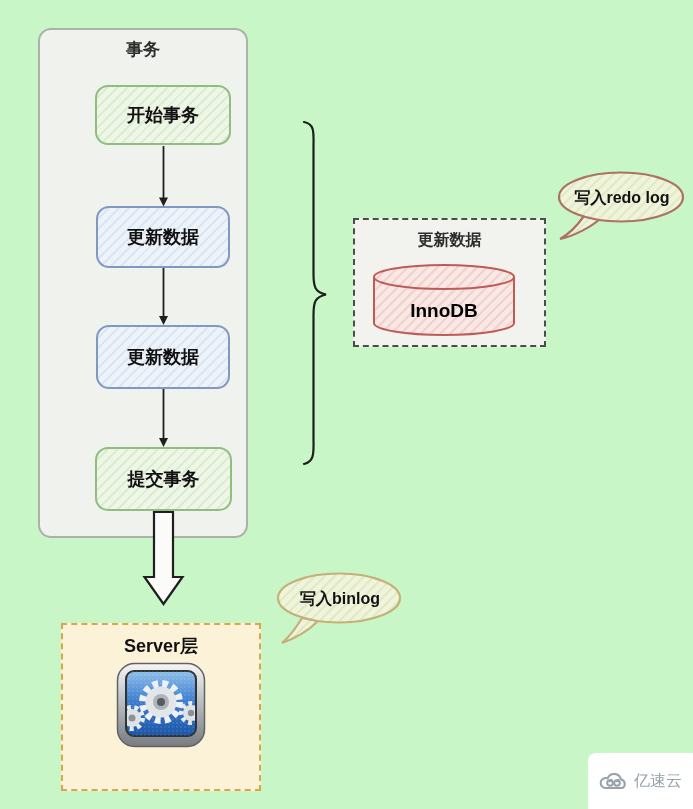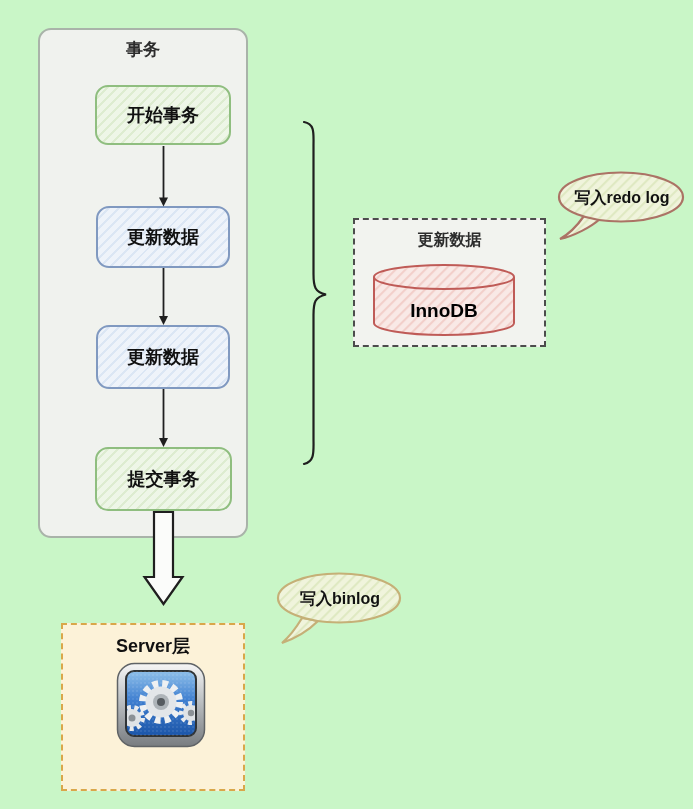--- a/index.html
+++ b/index.html
@@ -54,21 +54,21 @@
 
   
   .bubble{position:absolute;}
   .bubble .txt{position:absolute;left:0;width:100%;text-align:center;
     font-size:16px;font-weight:bold;color:#111;}
   .bubble-shape{fill:url(#hatchYellow);stroke-width:2.2;}
   .redo-stroke{stroke:var(--redo-border);}
   .binlog-stroke{stroke:var(--binlog-border);}
 
   
-  .server-panel{position:absolute;left:61px;top:623px;width:184px;height:168px;
+  .server-panel{position:absolute;left:61px;top:623px;width:200px;height:168px;
     background:var(--server-bg);border:2px dashed var(--server-border);}
   .server-title{position:absolute;top:9px;left:0;width:100%;text-align:center;
     font-size:18px;font-weight:bold;color:#111;}
   .app-icon{position:absolute;left:53px;top:37px;}
   .executor-label{position:absolute;top:127px;left:0;width:100%;text-align:center;
     font-size:19px;font-weight:bold;color:#111;}
 
   
   .watermark{position:absolute;left:588px;top:753px;width:105px;height:56px;background:#fff;
     border-radius:8px 0 0 0;display:flex;align-items:center;justify-content:center;gap:5px;}
@@ -186,14 +186,24 @@
         <g>
           <circle cx="45" cy="40" r="18" fill="none" stroke="#eef0f2" stroke-width="8" stroke-dasharray="5.5 4"></circle>
           <circle cx="45" cy="40" r="15.5" fill="#e3e6e9"></circle>
           <circle cx="45" cy="40" r="8" fill="#aeb4b9"></circle>
           <circle cx="45" cy="40" r="4" fill="#565b60"></circle>
         </g>
       </g>
     </svg>
   </div>
 
+  <div class="watermark">
+    <svg class="cloud" width="30" height="24" viewBox="0 0 30 24">
+      <path d="M7,19 a5,5 0 1 1 1.6,-9.6 a7,7 0 0 1 13.4,1.1 a4.5,4.5 0 0 1 1.2,8.5 z"></path>
+      <circle cx="11" cy="14" r="2.8"></circle>
+      <circle cx="18" cy="14" r="2.8"></circle>
+      <path d="M12.5,10.8 L11,12.2"></path>
+      <path d="M19.5,10.8 L18,12.2"></path>
+    </svg>
+    <span class="brand">亿速云</span>
+  </div>
 
 </div>
 
 </body></html>

